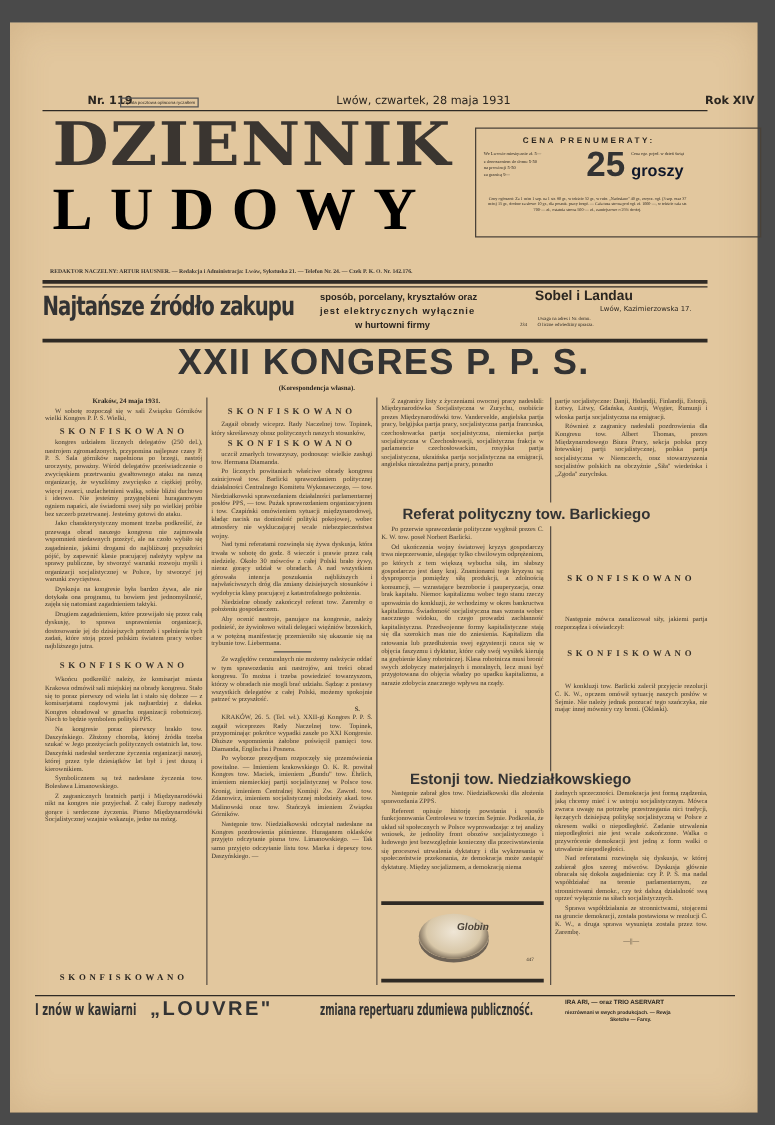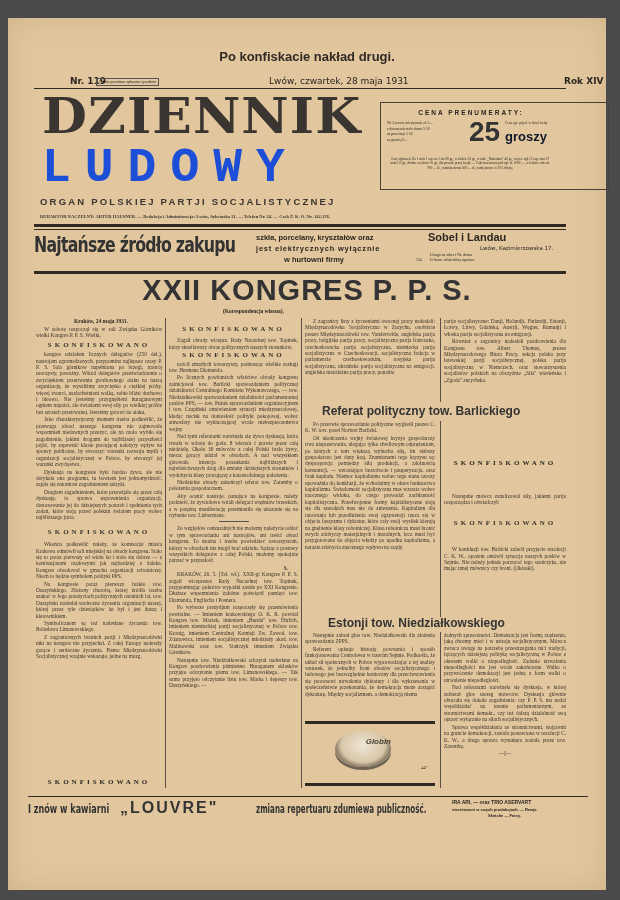--- a/index.html
+++ b/index.html
@@ -13,31 +13,29 @@
   .col{position:absolute;font-size:5.3px;line-height:6.4px;text-align:justify;overflow:hidden;color:#3a332a;}
   .col p{margin:0 0 1px 0;text-indent:8px;}
   .subhead{position:absolute;font-family:"Liberation Sans",sans-serif;font-weight:bold;color:#333;text-align:center;}
   .vline{position:absolute;width:1px;background:#5a5046;}
 </style>
 </head>
 <body>
 
 <div class="page">
 
-  <div class="abs sans" style="left:0;width:598px;top:31px;text-align:center;font-size:13px;font-weight:bold;color:#2f2a24;">Po konfiskacie nakład drugi.</div>
 
   <div class="abs cond" style="left:26px;top:58px;font-size:9px;font-weight:bold;">Nr. 119</div>
   <div class="abs" style="left:88px;top:60px;font-size:3.5px;border:1px solid #555;padding:1px 2px;font-family:'Liberation Sans',sans-serif;">Opłata pocztowa opłacona ryczałtem</div>
   <div class="abs cond" style="left:225px;top:58px;font-size:9px;">Lwów, czwartek, 28 maja 1931</div>
   <div class="abs cond" style="left:520px;top:58px;font-size:9px;font-weight:bold;">Rok XIV</div>
   <div class="rule" style="left:26px;top:70px;width:532px;height:1px;"></div>
 
   <div class="abs" style="left:34px;top:74px;font-family:'DejaVu Serif',serif;font-weight:bold;font-size:48px;letter-spacing:1px;line-height:48px;color:#3a3530;transform:scaleX(1.08);transform-origin:left;">DZIENNIK</div>
-  <div class="abs" style="left:34px;top:126px;font-family:Liberation Mono, monospace;font-weight:bold;font-size:48px;letter-spacing:14px;line-height:48px;color:#1d4ed8;">LUDOWY</div>
-  <div class="abs sans" style="left:32px;top:178px;font-size:9.5px;font-weight:bold;letter-spacing:2.2px;color:#3a3530;">ORGAN POLSKIEJ PARTJI SOCJALISTYCZNEJ</div>
+  <div class="abs" style="left:34px;top:126px;font-family:Liberation Serif, serif;font-weight:bold;font-size:48px;letter-spacing:14px;line-height:48px;color:#000000;">LUDOWY</div>
   <div class="abs" style="left:32px;top:196px;font-size:4.6px;font-weight:bold;color:#3a3530;white-space:nowrap;">REDAKTOR NACZELNY: ARTUR HAUSNER. — Redakcja i Administracja: Lwów, Sykstuska 21. — Telefon Nr. 24. — Czek P. K. O. Nr. 142.176.</div>
 
   <div class="abs" style="left:372px;top:84px;width:180px;height:86px;border:1px solid #4a4238;padding-left:47px;">
     <div class="abs sans" style="left:0;width:180px;top:6px;text-align:center;font-size:6.5px;font-weight:bold;letter-spacing:2px;">CENA PRENUMERATY:</div>
     <div class="abs" style="left:6px;top:18px;width:70px;font-size:3.6px;line-height:5.5px;">
       <div><span>We Lwowie miesięcznie zł.</span> <span>5—</span></div>
       <div><span>z donoszeniem do domu</span> <span>5·50</span></div>
       <div><span>na prowincji</span> <span>5·50</span></div>
       <div><span>za granicą</span> <span>9—</span></div>
     </div>
@@ -45,21 +43,21 @@
     <div class="abs" style="left:124px;top:18px;font-size:3.4px;width:54px;">Cena egz. pojed. w dzień świąt</div>
     <div class="abs sans" style="left:124px;top:26px;font-size:13px;font-weight:bold;color:#0f172a;">groszy</div>
     <div class="abs" style="left:6px;top:54px;width:166px;font-size:3.3px;line-height:4.4px;text-align:center;">Ceny ogłoszeń: Za 1 m/m 1 szp. na 1 str. 80 gr., w tekście 32 gr., w rubr. „Nadesłane" 40 gr., zwycz. ogł. (3 szp. oraz 37 m/m) 15 gr., drobne za słowo 10 gr., dla poszuk. pracy bezpł. — Cała tuza strona pod ogł. zł. 1000·—, w tekście cała str. 700·— zł., ostatnia strona 500·— zł., zamiejscowe o 25% drożej.</div>
   </div>
 
   <div class="rule" style="left:26px;top:206px;width:532px;height:3px;"></div>
   <div class="rule" style="left:26px;top:211px;width:532px;height:1px;"></div>
 
   <div class="abs" style="left:26px;top:213px;width:532px;height:40px;">
     <div class="abs" style="left:0;top:2px;font-family:'DejaVu Sans',sans-serif;font-weight:bold;font-size:21px;letter-spacing:-1px;transform:scaleX(0.75);transform-origin:left;white-space:nowrap;color:#333;">Najtańsze źródło zakupu</div>
-    <div class="abs sans" style="left:222px;top:2px;font-size:7.5px;font-weight:bold;white-space:nowrap;">szkła, porcelany, kryształów oraz</div>
+    <div class="abs sans" style="left:222px;top:2px;font-size:7.5px;font-weight:bold;white-space:nowrap;">sposób, porcelany, kryształów oraz</div>
     <div class="abs sans" style="left:222px;top:13px;font-size:7.5px;font-weight:bold;letter-spacing:0.8px;white-space:nowrap;">jest elektrycznych wyłącznie</div>
     <div class="abs sans" style="left:250px;top:24px;font-size:7.5px;font-weight:bold;white-space:nowrap;">w hurtowni firmy</div>
     <div class="abs sans" style="left:394px;top:0px;font-size:11px;font-weight:bold;white-space:nowrap;">Sobel i Landau</div>
     <div class="abs cond" style="left:410px;top:14px;font-size:5.5px;white-space:nowrap;">Lwów, Kazimierzowska 17.</div>
     <div class="abs" style="left:396px;top:22px;font-size:3.8px;white-space:nowrap;">Uwaga na adres i Nr. domu.</div>
     <div class="abs" style="left:396px;top:27px;font-size:3.8px;white-space:nowrap;">O liczne odwiedziny uprasza.</div>
     <div class="abs" style="left:382px;top:27px;font-size:3.8px;">234</div>
   </div>
   <div class="rule" style="left:26px;top:253px;width:532px;height:3px;"></div>
 

